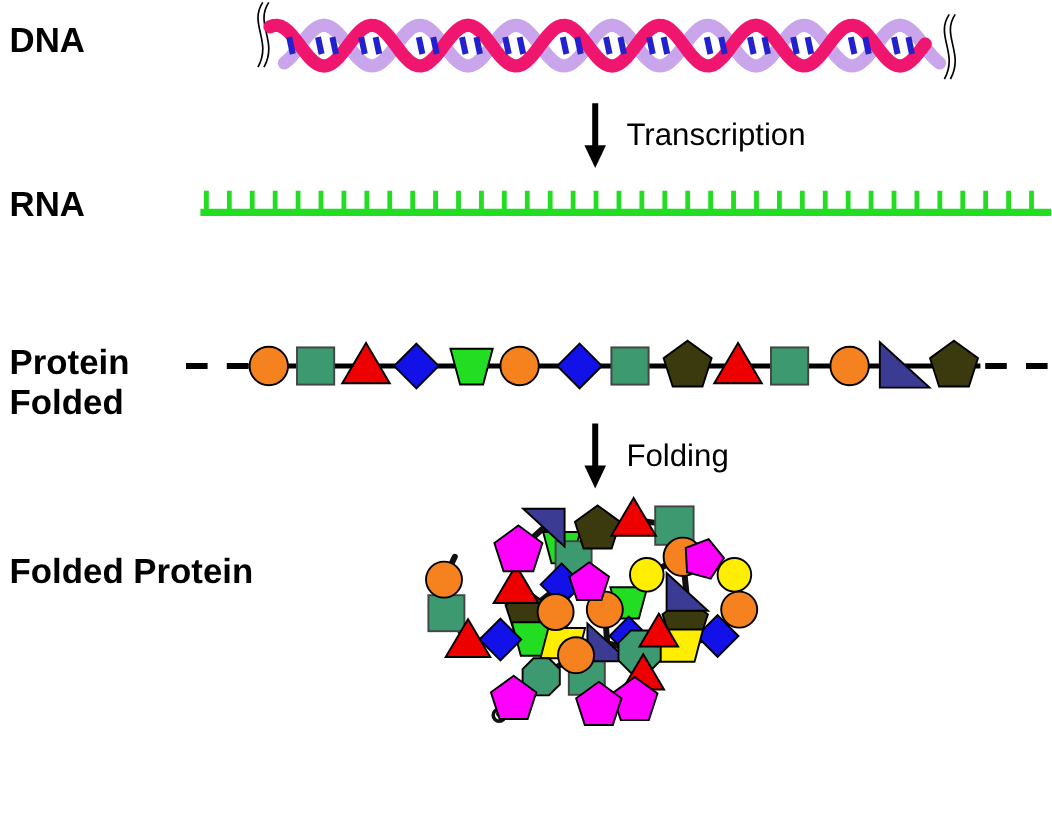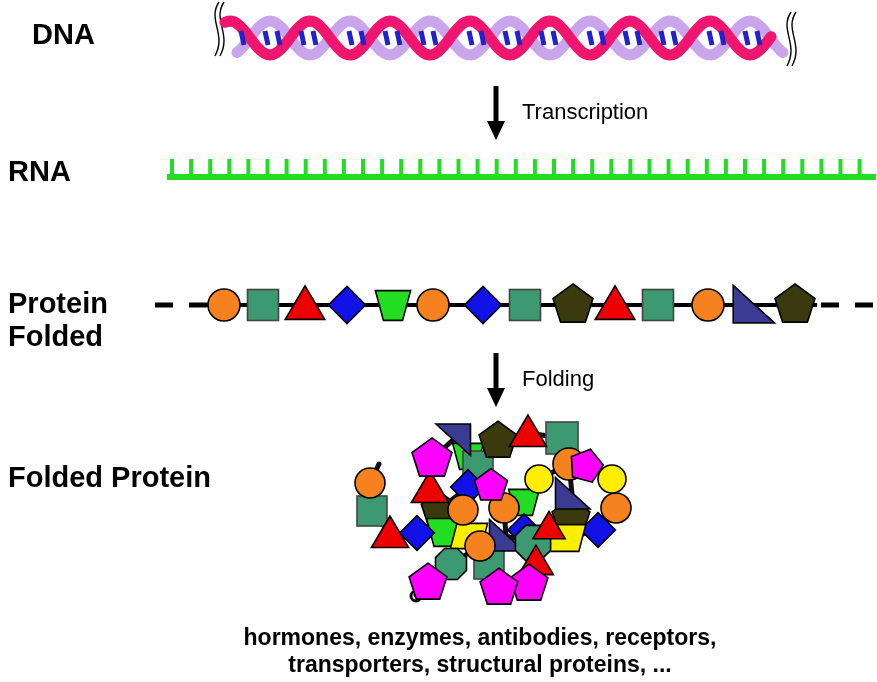--- a/index.html
+++ b/index.html
@@ -1,24 +1,24 @@
 <!DOCTYPE html>
 <html><head>
 <meta charset="utf-8">
 <style>
   html,body{margin:0;padding:0;background:#fff;}
   .canvas{position:relative;width:877px;height:682px;background:#ffffff;overflow:hidden;
           font-family:"Liberation Sans",sans-serif;color:#000;}
   .side-label{position:absolute;left:8px;font-weight:bold;font-size:29px;letter-spacing:0px;}
-  .lab-dna{top:18px;margin-left:24px;}
+  .lab-dna{top:18px;}
   .lab-rna{top:155px;text-align:center;}
   .lab-pep{top:287px;line-height:33px;}
   .lab-fold{top:461px;}
   .step{position:absolute;left:479px;display:flex;align-items:center;gap:9px;height:58px;}
-  .step-label{font-size:22px;font-weight:normal;}
+  .step-label{font-size:26px;font-weight:normal;}
   .t1{top:83px;} .t2{top:208px;} .t3{top:350px;justify-content:space-between;}
   .svg-abs{position:absolute;}
   .dna-svg{left:195px;top:0px;}
   .rna-svg{left:160px;top:150px;}
   .chain-svg{left:145px;top:272px;}
   .blob-svg{left:335px;top:400px;}
   .caption{position:absolute;top:624px;left:85px;width:790px;text-align:center;
            font-weight:bold;font-size:23px;line-height:27px;}
 </style>
 </head>
@@ -191,18 +191,14 @@
       <polygon fill="#EE0000" stroke="#000" stroke-width="1.6" points="201.0,145.2 183.6,174.6 218.4,174.6"></polygon>
       <polygon fill="#EE0000" stroke="#000" stroke-width="1.6" points="55.0,116.0 36.4,147.5 73.6,147.5"></polygon>
       <polygon fill="#FF00FF" stroke="#000" stroke-width="1.6" points="97.0,37.9 117.0,52.5 109.4,76.1 84.6,76.1 77.0,52.5"></polygon>
       <polygon fill="#FF00FF" stroke="#000" stroke-width="1.6" points="251.0,48.6 267.5,60.6 261.2,80.0 240.8,80.0 234.5,60.6" transform="rotate(15 251 66)"></polygon>
       <polygon fill="#FF00FF" stroke="#000" stroke-width="1.6" points="156.0,68.6 172.5,80.6 166.2,100.0 145.8,100.0 139.5,80.6"></polygon>
       <polygon fill="#FF00FF" stroke="#000" stroke-width="1.6" points="93.0,163.2 111.9,176.9 104.7,199.1 81.3,199.1 74.1,176.9"></polygon>
       <polygon fill="#FF00FF" stroke="#000" stroke-width="1.6" points="194.0,164.2 212.9,177.9 205.7,200.1 182.3,200.1 175.1,177.9"></polygon>
       <polygon fill="#FF00FF" stroke="#000" stroke-width="1.6" points="164.0,168.2 182.9,181.9 175.7,204.1 152.3,204.1 145.1,181.9"></polygon>
     </svg>
 
-  <div class="caption">
-    <div>hormones, enzymes, antibodies, receptors,</div>
-    <div>transporters, structural proteins, ...</div>
-  </div>
 
 </div>
 
 </body></html>

